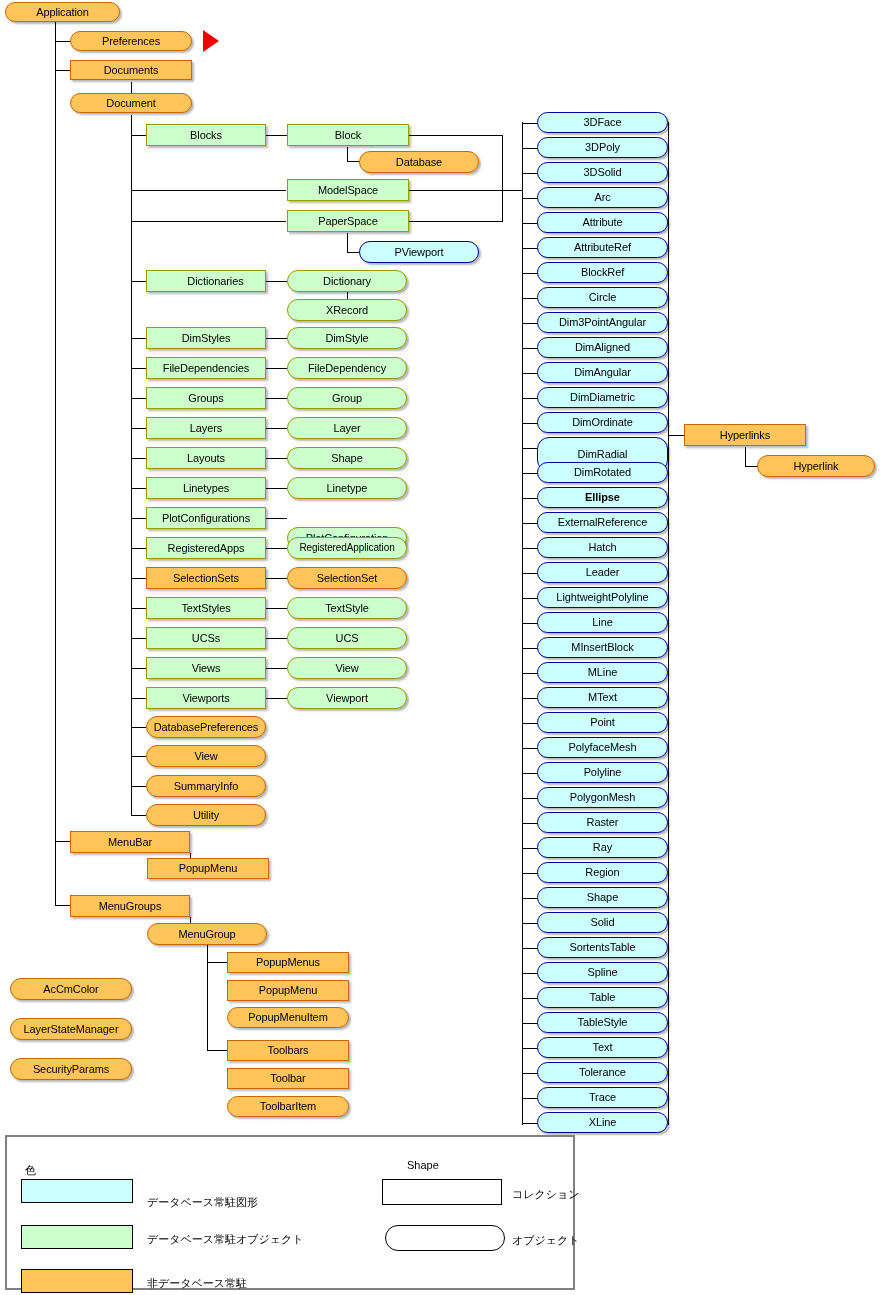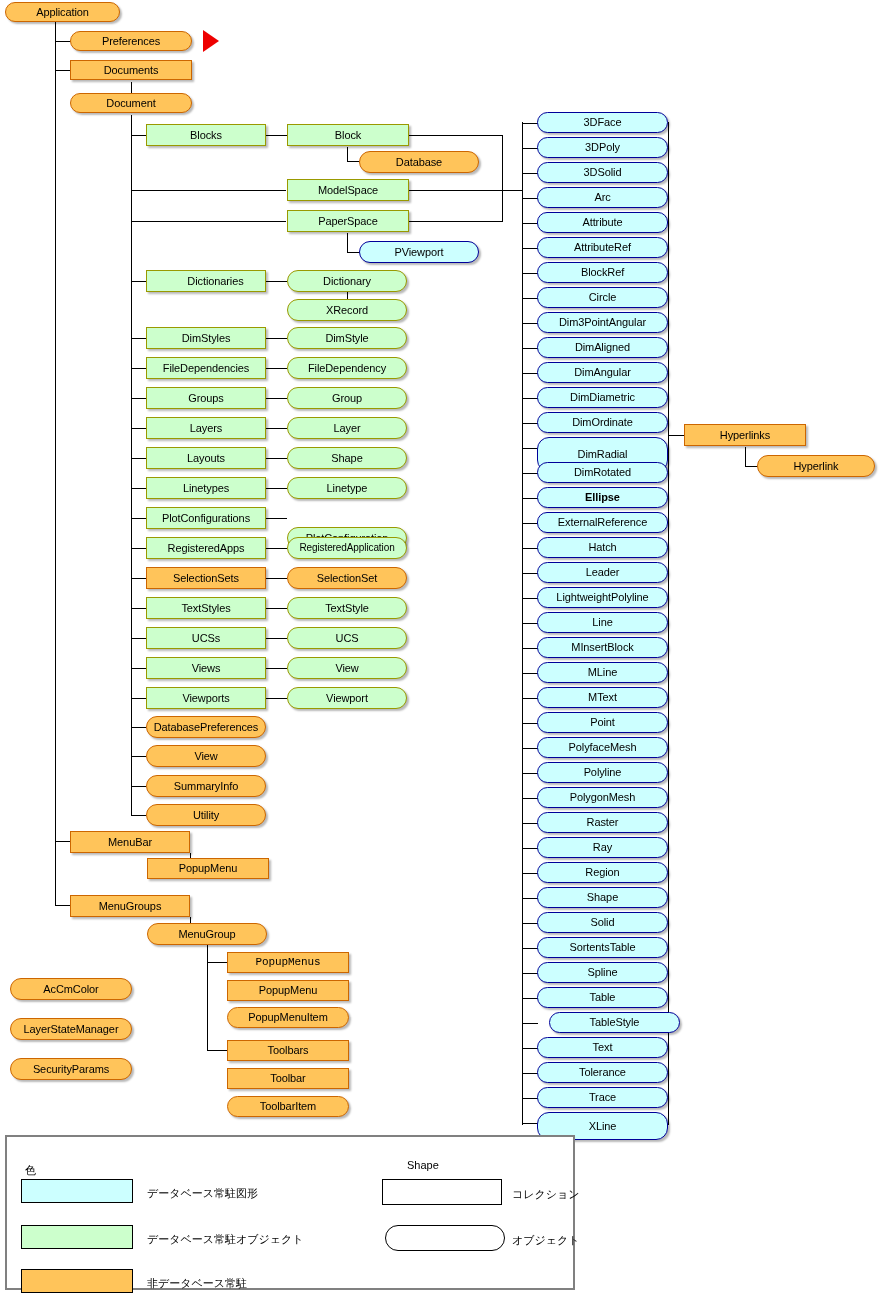--- a/index.html
+++ b/index.html
@@ -220,21 +220,21 @@
   <div class="node shape-object c-green" style="left:287px;top:597px;width:120px;height:22px;">TextStyle</div>
   <div class="node shape-object c-green" style="left:287px;top:627px;width:120px;height:22px;">UCS</div>
   <div class="node shape-object c-green" style="left:287px;top:657px;width:120px;height:22px;">View</div>
   <div class="node shape-object c-green" style="left:287px;top:687px;width:120px;height:22px;">Viewport</div>
 
   <div class="node shape-collection c-orange" style="left:70px;top:831px;width:120px;height:22px;">MenuBar</div>
   <div class="node shape-collection c-orange" style="left:147px;top:858px;width:122px;height:21px;">PopupMenu</div>
   <div class="node shape-collection c-orange" style="left:70px;top:895px;width:120px;height:22px;">MenuGroups</div>
   <div class="node shape-object c-orange" style="left:147px;top:923px;width:120px;height:22px;">MenuGroup</div>
 
-  <div class="node shape-collection c-orange" style="left:227px;top:952px;width:122px;height:21px;font-family:Liberation Mono, monospace;">PopupMenus</div>
+  <div class="node shape-collection c-orange" style="left:227px;top:952px;width:122px;height:21px;">PopupMenus</div>
   <div class="node shape-collection c-orange" style="left:227px;top:980px;width:122px;height:21px;">PopupMenu</div>
   <div class="node shape-object c-orange" style="left:227px;top:1007px;width:122px;height:21px;">PopupMenuItem</div>
   <div class="node shape-collection c-orange" style="left:227px;top:1040px;width:122px;height:21px;">Toolbars</div>
   <div class="node shape-collection c-orange" style="left:227px;top:1068px;width:122px;height:21px;">Toolbar</div>
   <div class="node shape-object c-orange" style="left:227px;top:1096px;width:122px;height:21px;">ToolbarItem</div>
 
   <div class="node shape-object c-orange" style="left:10px;top:978px;width:122px;height:22px;">AcCmColor</div>
   <div class="node shape-object c-orange" style="left:10px;top:1018px;width:122px;height:22px;">LayerStateManager</div>
   <div class="node shape-object c-orange" style="left:10px;top:1058px;width:122px;height:22px;">SecurityParams</div>
 
@@ -271,33 +271,33 @@
       <div class="node shape-object c-cyan" style="left: 537px; top: 762px; width: 131px; height: 21px;">Polyline</div>
       <div class="node shape-object c-cyan" style="left: 537px; top: 787px; width: 131px; height: 21px;">PolygonMesh</div>
       <div class="node shape-object c-cyan" style="left: 537px; top: 812px; width: 131px; height: 21px;">Raster</div>
       <div class="node shape-object c-cyan" style="left: 537px; top: 837px; width: 131px; height: 21px;">Ray</div>
       <div class="node shape-object c-cyan" style="left: 537px; top: 862px; width: 131px; height: 21px;">Region</div>
       <div class="node shape-object c-cyan" style="left: 537px; top: 887px; width: 131px; height: 21px;">Shape</div>
       <div class="node shape-object c-cyan" style="left: 537px; top: 912px; width: 131px; height: 21px;">Solid</div>
       <div class="node shape-object c-cyan" style="left: 537px; top: 937px; width: 131px; height: 21px;">SortentsTable</div>
       <div class="node shape-object c-cyan" style="left: 537px; top: 962px; width: 131px; height: 21px;">Spline</div>
       <div class="node shape-object c-cyan" style="left: 537px; top: 987px; width: 131px; height: 21px;">Table</div>
-      <div class="node shape-object c-cyan" style="left: 537px; top: 1012px; width: 131px; height: 21px; margin-left: 12px;">TableStyle</div>
+      <div class="node shape-object c-cyan" style="left: 537px; top: 1012px; width: 131px; height: 21px;">TableStyle</div>
       <div class="node shape-object c-cyan" style="left: 537px; top: 1037px; width: 131px; height: 21px;">Text</div>
       <div class="node shape-object c-cyan" style="left: 537px; top: 1062px; width: 131px; height: 21px;">Tolerance</div>
       <div class="node shape-object c-cyan" style="left: 537px; top: 1087px; width: 131px; height: 21px;">Trace</div>
-      <div class="node shape-object c-cyan" style="left: 537px; top: 1112px; width: 131px; height: 28px;">XLine</div>
+      <div class="node shape-object c-cyan" style="left: 537px; top: 1112px; width: 131px; height: 21px;">XLine</div>
     </div>
 
   <div id="legend">
     <div class="lg-sub" style="left:18px;top:26px;">色</div>
     <div class="lg-sub" style="left:400px;top:22px;">Shape</div>
 
     <div class="lg-swatch c-cyan" style="left:14px;top:42px;box-shadow:none;"></div>
-    <div class="lg-label" style="left:140px;top:49px;text-align:center;">データベース常駐図形</div>
+    <div class="lg-label" style="left:140px;top:58px;text-align:center;">データベース常駐図形</div>
 
     <div class="lg-swatch c-green" style="left:14px;top:88px;box-shadow:none;"></div>
     <div class="lg-label" style="left:140px;top:95px;">データベース常駐オブジェクト</div>
 
     <div class="lg-swatch c-orange" style="left:14px;top:132px;box-shadow:none;"></div>
     <div class="lg-label" style="left:140px;top:139px;">非データベース常駐</div>
 
     <div class="lg-shape" style="left:375px;top:42px;"></div>
     <div class="lg-label" style="left:505px;top:50px;">コレクション</div>
 

